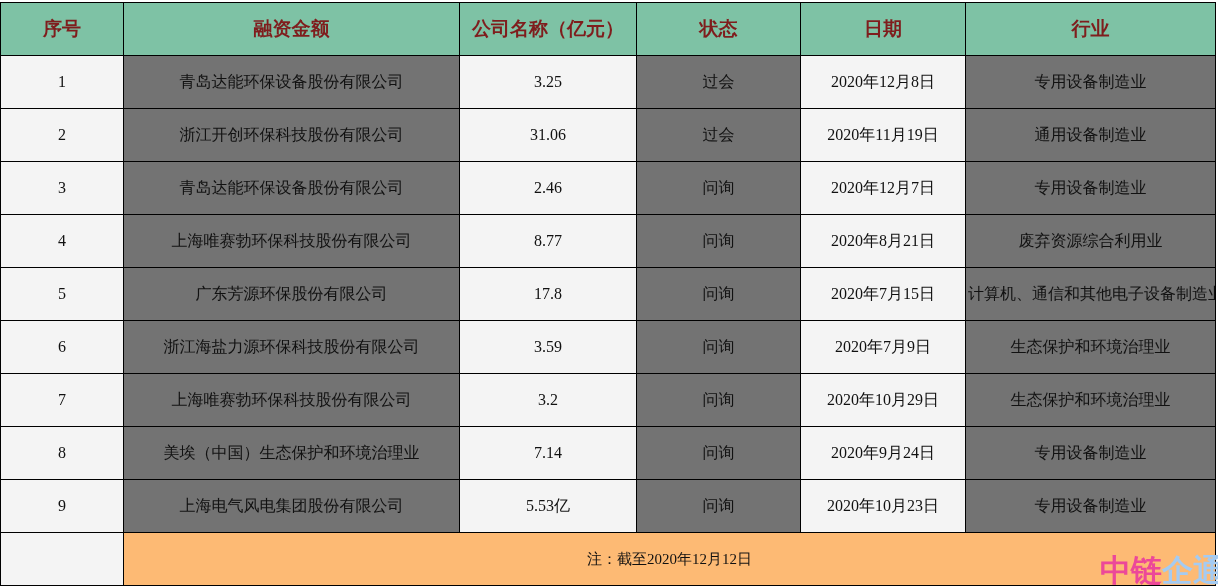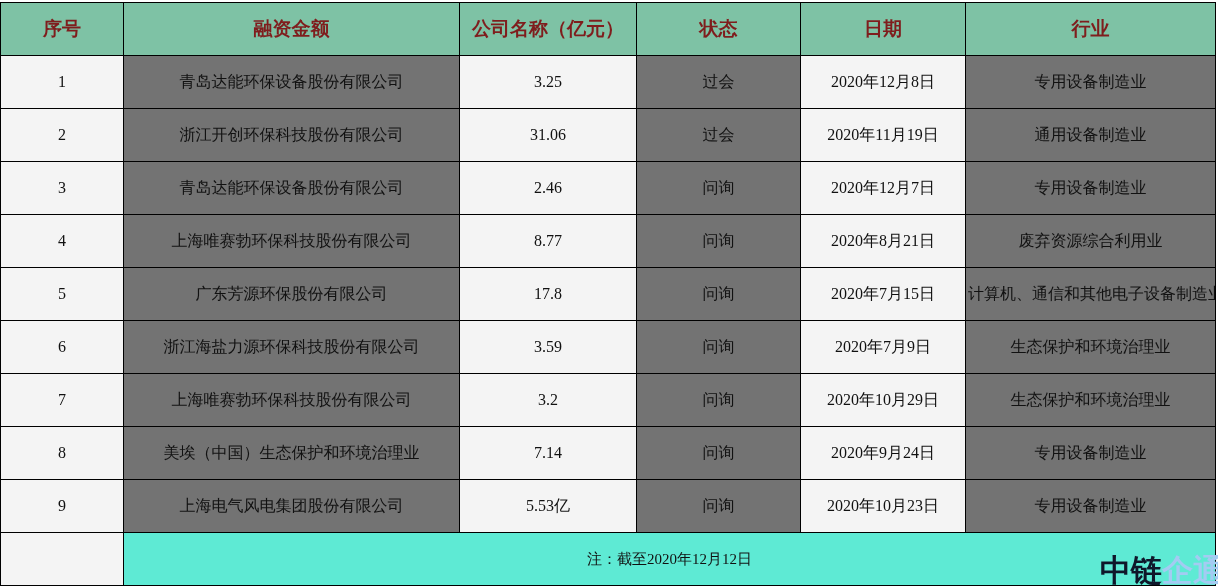--- a/index.html
+++ b/index.html
@@ -41,36 +41,36 @@
   .fin-table td {
     background: #737373;
     color: #111111;
     font-size: 16px;
     height: 52px;
   }
   .fin-table td.shade {
     background: #f4f4f4;
   }
   .fin-table td.note-cell {
-    background: #5eead4;
+    background: #fdba74;
     font-size: 15px;
   }
   .watermark {
     position: absolute;
     left: 1100px;
     top: 554px;
     font-size: 31px;
     font-weight: bold;
     line-height: 1.1;
     letter-spacing: 0;
     white-space: nowrap;
     z-index: 5;
     font-family: "Liberation Sans", "DejaVu Sans", sans-serif;
   }
-  .wm-orange { color: #0f172a; }
+  .wm-orange { color: #ec4899; }
   .wm-blue   { color: #a4cbf2; }
 </style>
 </head>
 <body>
 
 <div class="screen">
   <table class="fin-table">
     <colgroup>
       <col style="width:123px">
       <col style="width:336px">

